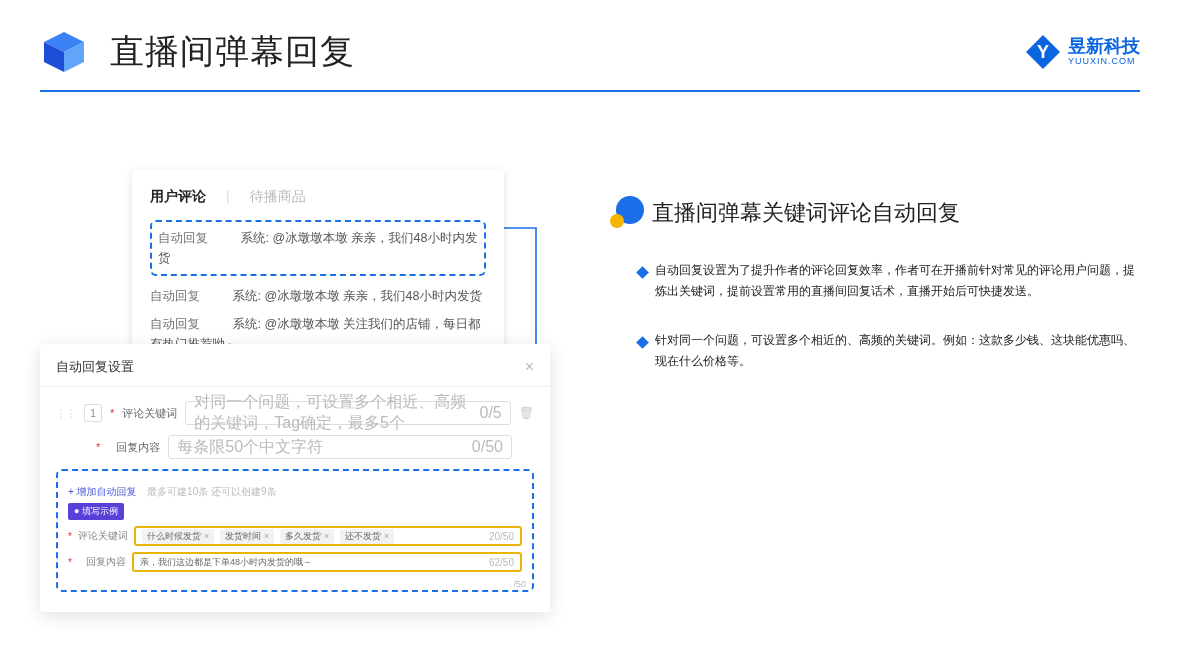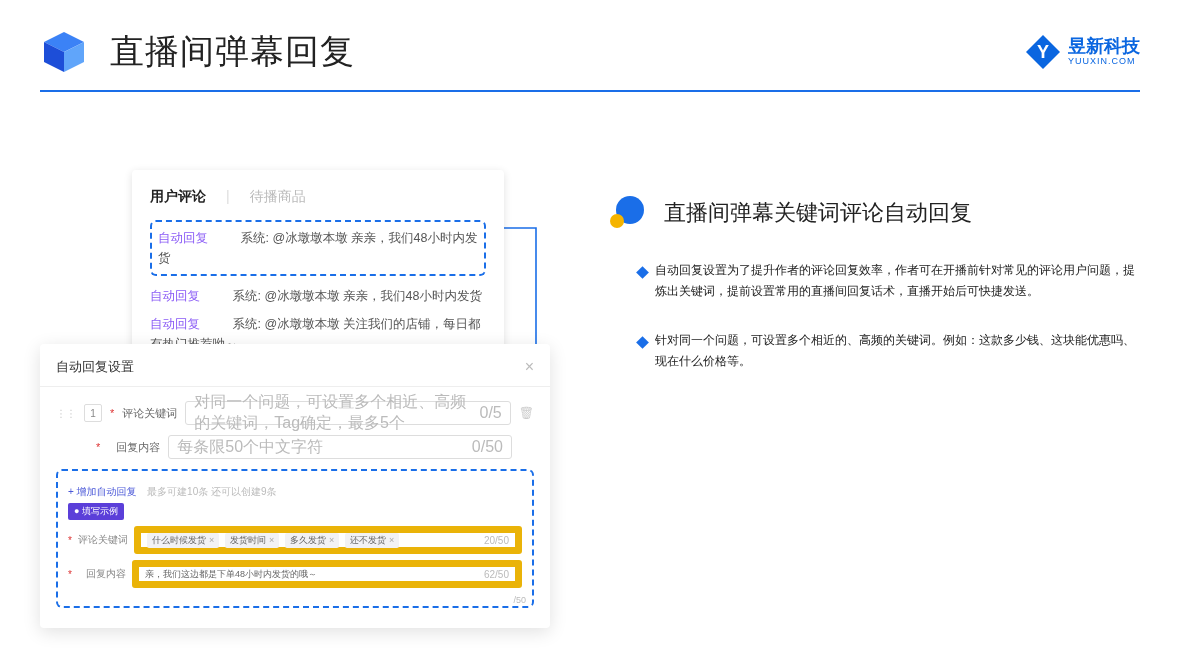--- a/index.html
+++ b/index.html
@@ -71,21 +71,21 @@
     border: 2px dashed #1a6ee8;
     border-radius: 6px;
     padding: 6px 6px;
     margin-bottom: 10px;
   }
   .comment-line {
     font-size: 12.5px; color: #555;
     line-height: 1.6;
     margin-bottom: 8px;
   }
-  .auto-tag { color: #8b5cf6; margin-right: 3px; }
+  .auto-tag { color: #737373; margin-right: 3px; }
   .sys-tag { color: #555; margin-left: 26px; }
   
   .card-settings {
     position: absolute;
     top: 192px; left: 0;
     width: 510px;
     background: #fff;
     box-shadow: 0 4px 18px rgba(0,0,0,.12);
     border-radius: 4px;
     padding: 14px 0 20px 0;
@@ -154,23 +154,23 @@
   .tag-x { margin-left: 3px; color: #aaa; }
   .example-row {
     display: flex; align-items: center;
     gap: 6px;
     font-size: 10px;
     margin-bottom: 6px;
   }
   .ex-label { color: #888; min-width: 48px; text-align: right; }
   .ex-input {
     flex: 1;
-    border: 7px solid #eab308;
+    border: 2px solid #eab308;
     border-radius: 3px;
-    height: 28px;
+    height: 20px;
     padding: 0 6px;
     display: flex; align-items: center;
     justify-content: space-between;
     background: #fff;
   }
   .ex-text { color: #666; font-size: 9px; }
   .scroll-stub {
     position: absolute;
     right: 24px; bottom: 18px;
     width: 24px; height: 20px;
@@ -180,21 +180,21 @@
   
   .connector {
     position: absolute;
     pointer-events: none;
     top: 0; left: 0;
     width: 570px; height: 500px;
   }
   
   .right-col { flex: 1; padding-top: 44px; }
   .section-head {
-    display: flex; align-items: center; gap: 20px;
+    display: flex; align-items: center; gap: 8px;
     margin-bottom: 30px;
   }
   .dot-icon {
     width: 34px; height: 34px;
     position: relative;
   }
   .dot-icon .blue {
     position: absolute; width: 28px; height: 28px;
     background: #1a6ee8; border-radius: 50%;
     top: 0; left: 6px;

